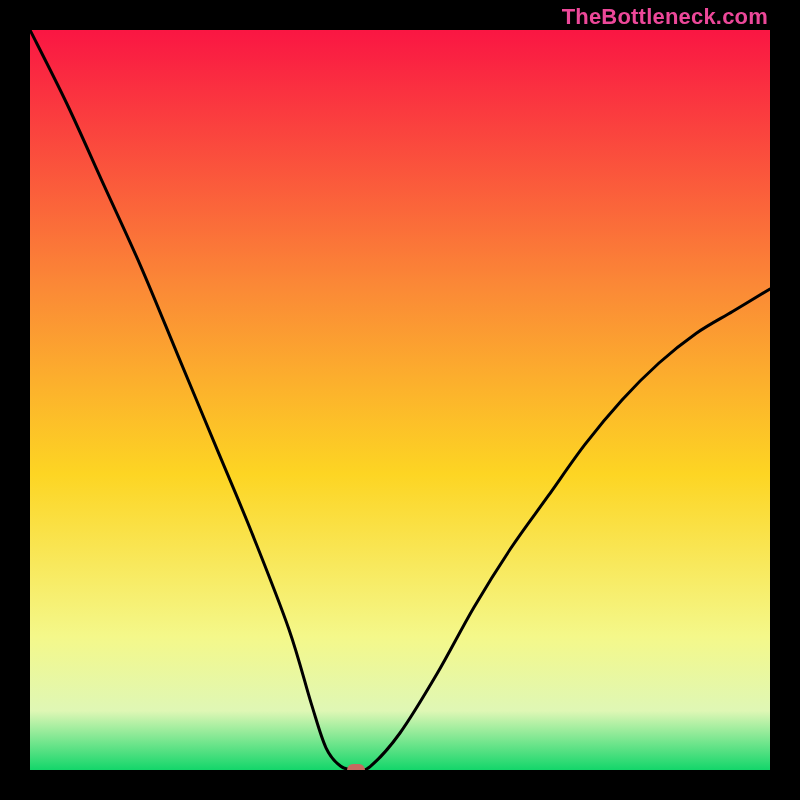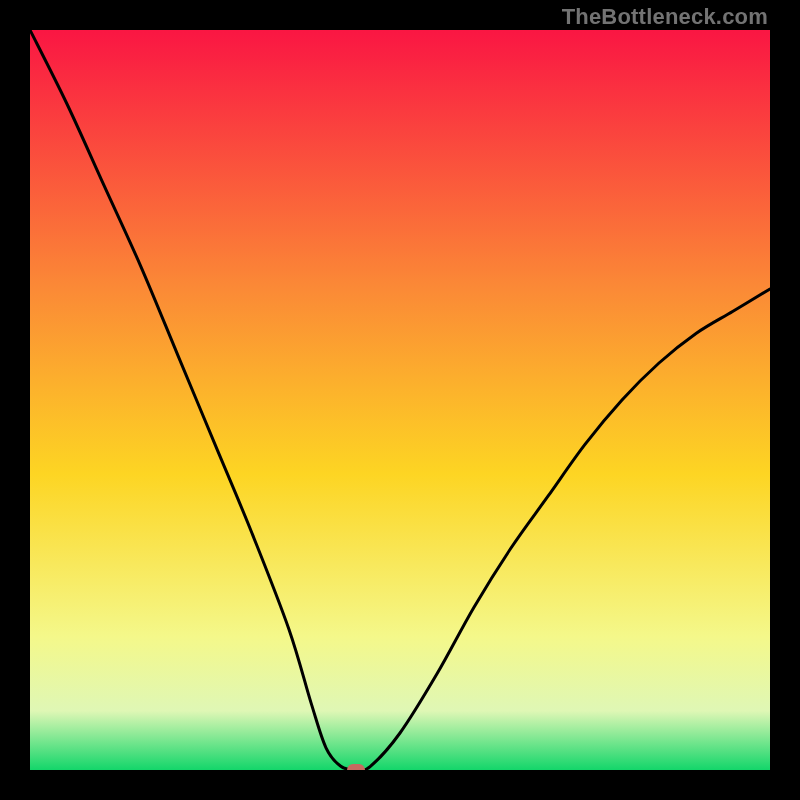--- a/index.html
+++ b/index.html
@@ -36,21 +36,21 @@
     width: 100%;
     height: 100%;
   }
   .watermark {
     position: absolute;
     top: 4px;
     right: 32px;
     font-family: Arial, Helvetica, sans-serif;
     font-size: 22px;
     font-weight: 600;
-    color: #737373;
+    color: #ec4899;
     letter-spacing: 0.2px;
   }
   .minimum-marker {
     position: absolute;
     width: 18px;
     height: 12px;
     border-radius: 6px;
     background: #c76a60;
     transform: translate(-50%, -50%);
   }

